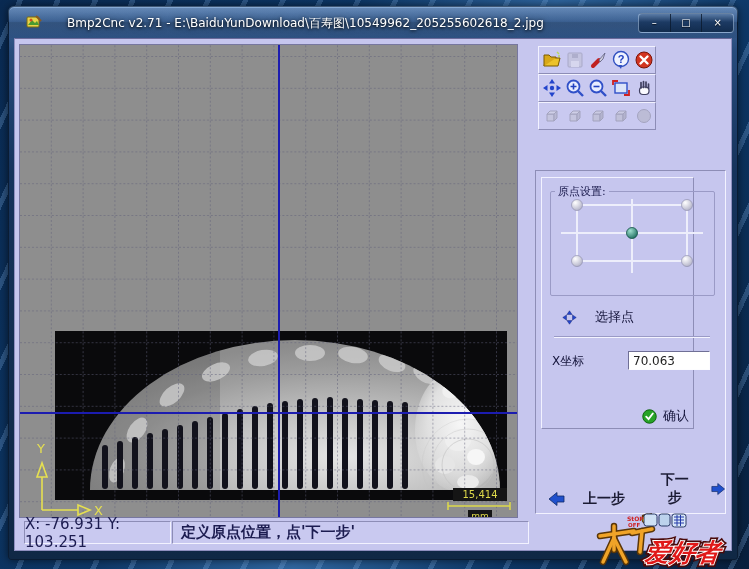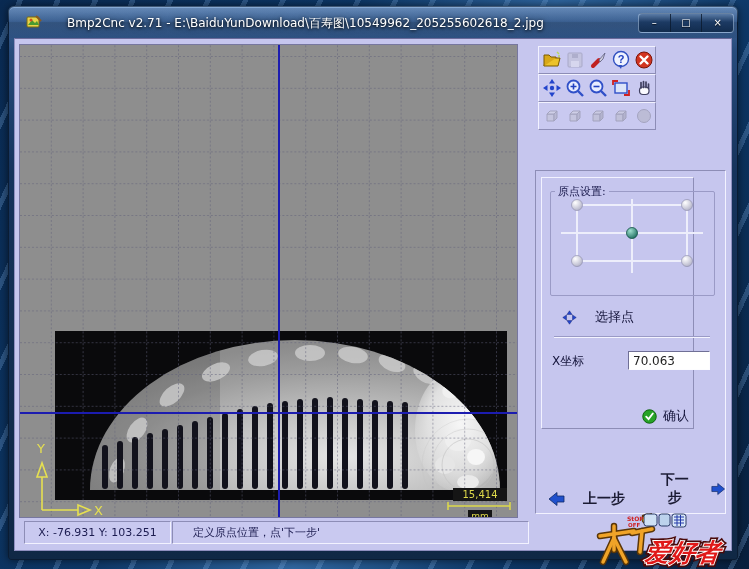--- a/index.html
+++ b/index.html
@@ -53,23 +53,23 @@
   .field-row label { font-size:12px; color:#14143a; width:58px; }
   .field-row input { margin-left:18px; width:82px; height:19px; border:1px solid; border-color:#6f6f96 #fdfdff #fdfdff #6f6f96;
     background:#fff; font-size:12px; color:#222; padding:0 4px; font-family:"DejaVu Sans",sans-serif; }
   .confirm { position:absolute; left:100px; top:229px; display:flex; align-items:center; gap:6px; background:transparent;
     border:none; font-size:13px; color:#14143a; cursor:default; font-family:"DejaVu Sans",sans-serif; }
   .navbtn { position:absolute; display:flex; align-items:center; gap:18px; background:transparent; border:none;
     font-size:14px; font-weight:bold; color:#1b1b33; cursor:default; font-family:"DejaVu Sans",sans-serif; }
   
   .status-cell { position:absolute; top:521px; height:23px; background:#c9c9f0;
     border:1px solid; border-color:#8d8db6 #f2f2ff #f2f2ff #8d8db6;
-    font-size:11px; color:#1c1c50; display:flex; align-items:center; }
+    font-size:15px; color:#1c1c50; display:flex; align-items:center; }
   .cell-coords { left:24px; width:147px; justify-content:center; }
-  .cell-msg { left:172px; width:357px; padding-left:20px; }
+  .cell-msg { left:172px; width:357px; padding-left:8px;font-weight:bold; }
   .watermark { position:absolute; left:594px; top:506px; width:155px; height:62px; z-index:60; }
 </style>
 </head>
 <body>
 
 <div id="app">
   <div class="frame"></div>
 
   <div class="titlebar"></div>
   <svg class="app-icon" viewBox="0 0 16 16">

